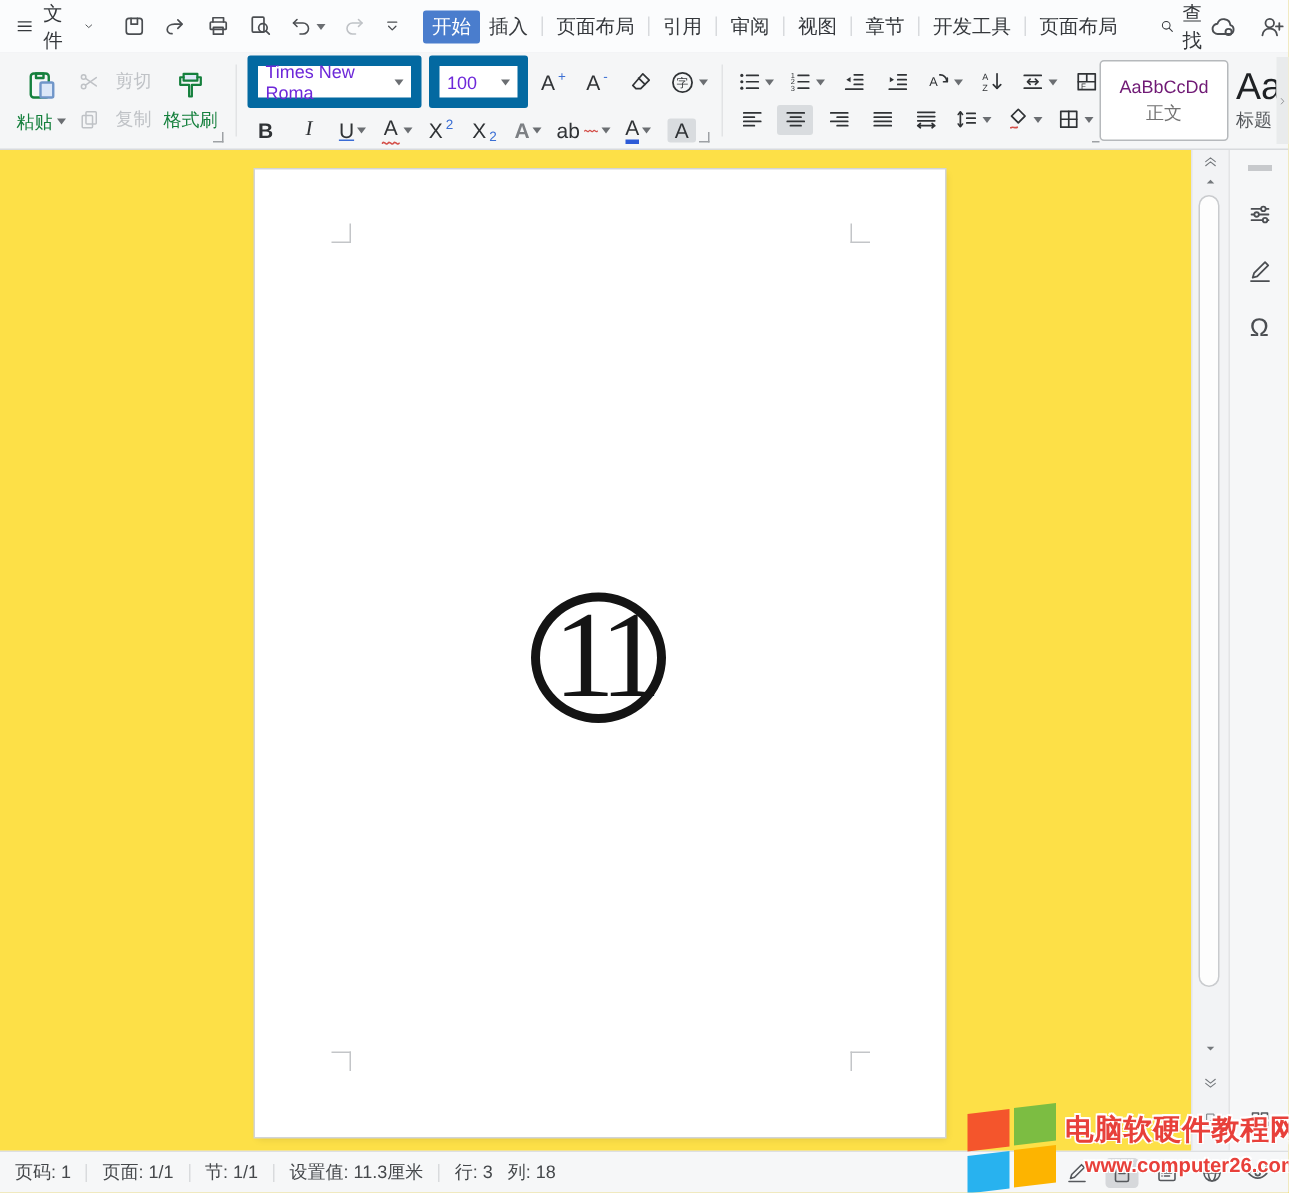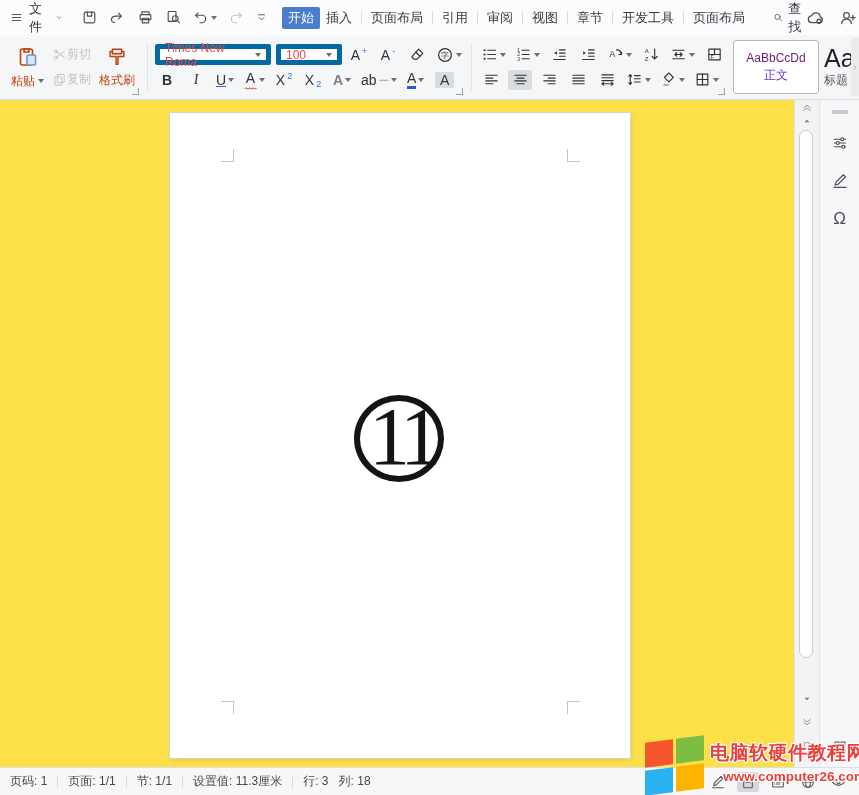--- a/index.html
+++ b/index.html
@@ -19,44 +19,44 @@
   .tab{padding:2px 6px;border-radius:2px;white-space:nowrap}
   .tab.active{background:#4a7dcd;color:#fff}
   .search-box{display:flex;align-items:center;gap:5px;margin-left:22px}
   .tb-right{margin-left:auto;display:flex;align-items:center;gap:14px;color:#4b4e52}
 
   
   .ribbon{height:65px;box-sizing:border-box;background:#f5f6f7;border-bottom:1px solid #d8dadd;display:flex;padding:3px 0 3px 6px;position:relative}
   .grp{display:flex;align-items:center;position:relative}
   .gsep{width:1px;background:#e2e3e5;align-self:stretch;margin:5px 7px}
   .corner{position:absolute;right:1px;bottom:1px;width:6px;height:6px;border-right:1px solid #9ea1a5;border-bottom:1px solid #9ea1a5}
-  .bigbtn{display:flex;flex-direction:column;align-items:center;justify-content:center;gap:4px;padding:2px 5px;font-size:12px;color:#c2410c}
+  .bigbtn{display:flex;flex-direction:column;align-items:center;justify-content:center;gap:4px;padding:2px 5px;font-size:12px;color:#15803d}
   .lblrow{display:flex;align-items:center;gap:3px}
   .stack{display:flex;flex-direction:column;gap:8px;margin:0 3px}
-  .mini{display:flex;align-items:center;gap:0;font-size:12px}
+  .mini{display:flex;align-items:center;gap:10px;font-size:12px}
   .fontgrp{display:flex;flex-direction:column;justify-content:center;gap:5px}
   .frow{display:flex;align-items:center;gap:5px}
-  .select{height:21px;box-sizing:border-box;background:#fff;border:5px solid #0369a1;border-radius:2px;display:flex;align-items:center;justify-content:space-between;padding:0 5px;font-size:12px;color:#ef4444}
+  .select{height:35px;box-sizing:border-box;background:#fff;border:7px solid #0369a1;border-radius:2px;display:flex;align-items:center;justify-content:space-between;padding:0 5px;font-size:12px;color:#6d28d9}
   .fam{width:116px}.fsz{width:66px}
   .cmd{min-width:24px;height:20px;padding:0 2px;display:flex;align-items:center;justify-content:center;font-size:14px;color:#303336;border-radius:2px;gap:2px;box-sizing:border-box;position:relative}
   .active-cmd{background:#d9dcdf}
   .gB{font-weight:bold}
   .gI{font-style:italic;font-family:"Liberation Serif",serif}
   .gU{text-decoration:underline;text-decoration-color:#3a6cd6}
   .supx{font-size:9px;color:#3b6fd4;margin-top:-8px}
   .subx{font-size:9px;color:#3b6fd4;margin-bottom:-8px}
   .fx{color:#7d8084;font-weight:bold}
   .fcolor{line-height:1;border-bottom:3px solid #2d5bd7;padding-bottom:1px}
   .shadebox{background:#d9dcdf;border-radius:2px;padding:0 5px}
   .wavewrap{display:flex;flex-direction:column;align-items:center;line-height:1}
   .wavewrap svg{margin-top:1px}
   .styles{position:absolute;right:0;top:3px;height:58px;display:flex;align-items:center;background:#f5f6f7}
   .card{width:84px;height:52px;background:#fff;border:1px solid #b6b9bc;border-radius:3px;display:flex;flex-direction:column;align-items:center;justify-content:center;gap:2px}
   .card .pv{font-size:12px;color:#701a75}
-  .card .nm{font-size:12px;color:#6d28d9}
+  .card .nm{font-size:12px;color:#737373}
   .clip{width:27px;height:54px;overflow:hidden;margin-left:5px;display:flex;flex-direction:column;justify-content:center}
   .clip .pv{font-size:25px;font-weight:normal;color:#1f2225;line-height:1.05;white-space:nowrap}
   .clip .nm{font-size:12px;color:#55585c;white-space:nowrap}
   .morestrip{width:8px;height:58px;background:#e9ebec;display:flex;align-items:center;justify-content:center;color:#7b7e82}
 
   
   .main{position:relative;height:667px;display:flex}
   .canvas{position:relative;flex:1;background:#fde047;overflow:hidden}
   .page{position:absolute;left:170px;top:13px;width:460px;height:645px;background:#fff;box-shadow:0 0 0 1px #d2d4d7,1px 2px 5px rgba(0,0,0,.10)}
   .mark{position:absolute;width:12px;height:12px}

